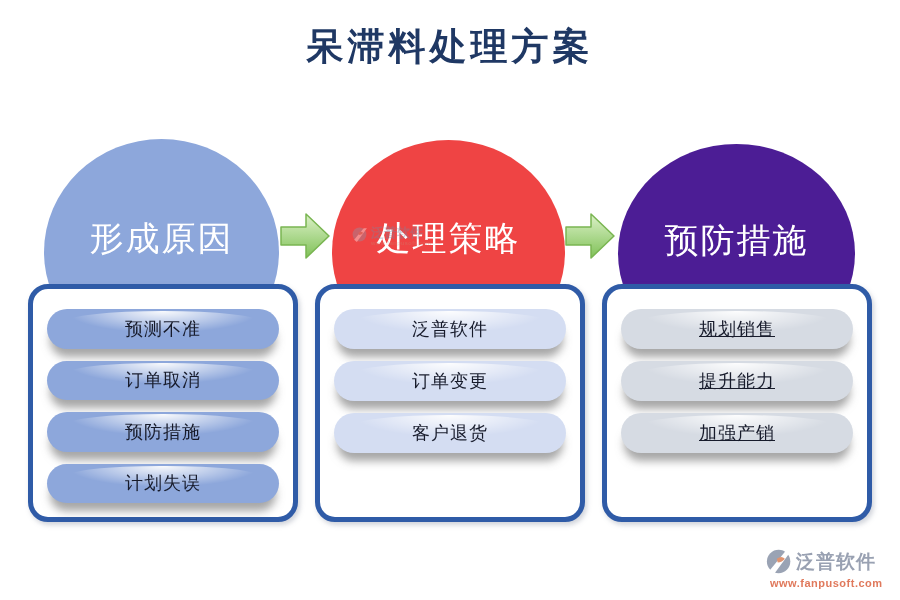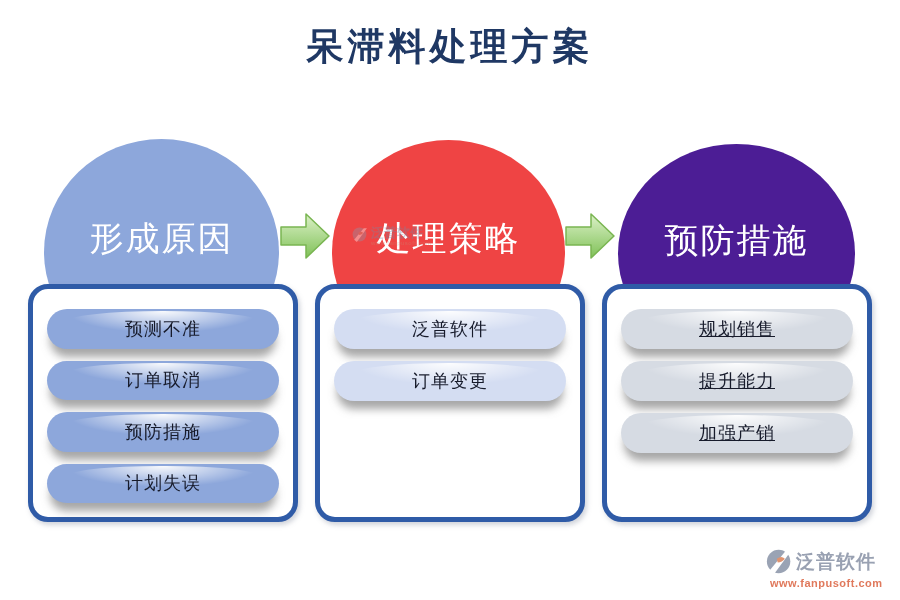--- a/index.html
+++ b/index.html
@@ -190,20 +190,23 @@
       </div>
   </div>
 
   <div class="box box-2">
     <div class="pill">
         <span>泛普软件</span>
       </div>
     <div class="pill">
         <span>订单变更</span>
       </div>
+    <div class="pill">
+        <span>客户退货</span>
+      </div>
   </div>
 
   <div class="box box-3">
     <div class="pill">
         <span>规划销售</span>
       </div>
     <div class="pill">
         <span>提升能力</span>
       </div>
     <div class="pill">

